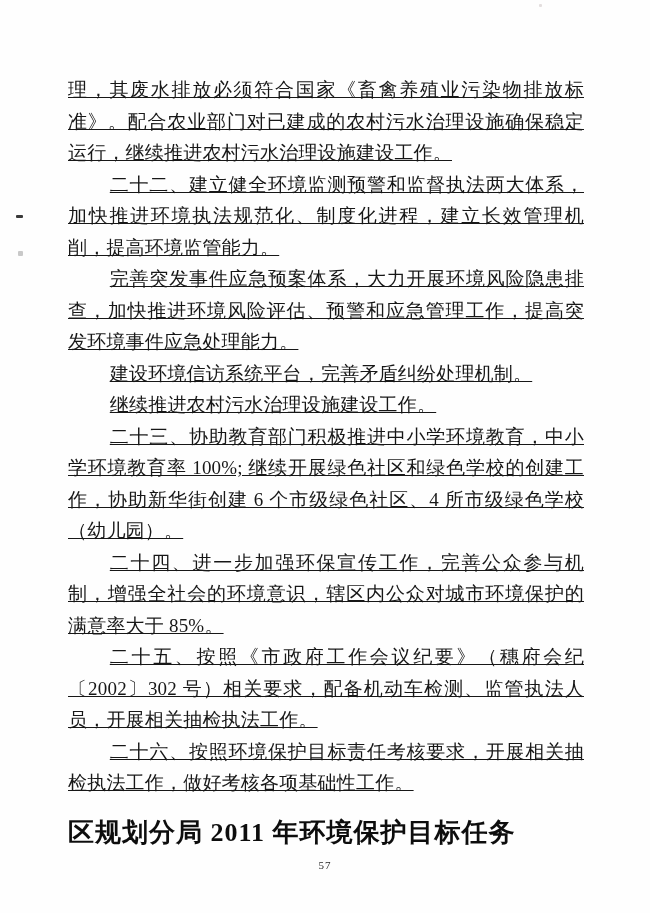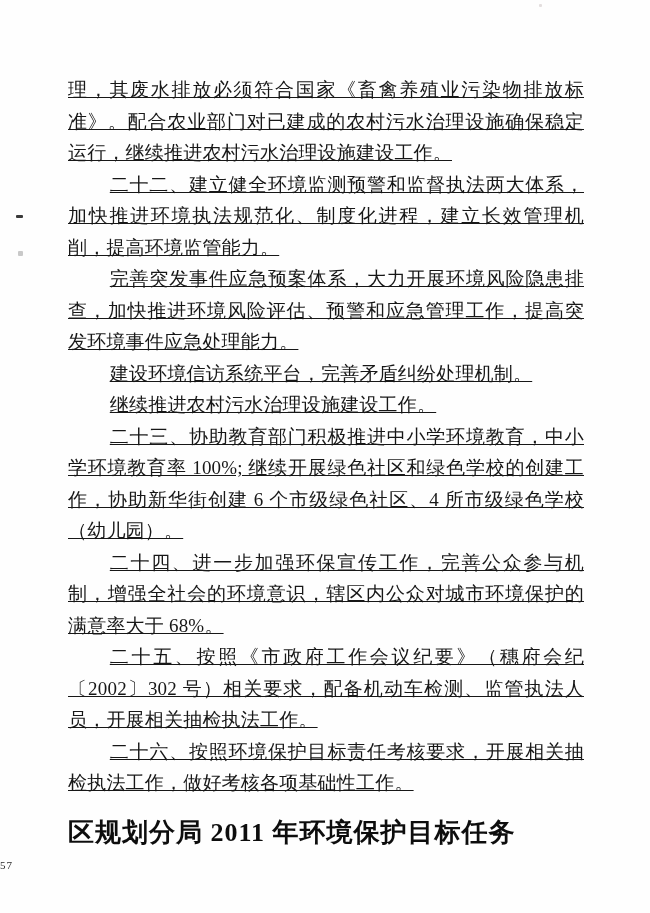--- a/index.html
+++ b/index.html
@@ -46,21 +46,21 @@
     font-weight: 700;
     text-align: left;
     letter-spacing: 1px;
     color: #0d0d0d;
   }
   .page-number {
     position: absolute;
     left: 0;
     top: 859px;
     width: 650px;
-    text-align: left;
+    text-align: center;
     font-size: 11px;
     letter-spacing: 1px;
     color: #2a2a2a;
   }
   .scan-artifact {
     position: absolute;
     border-radius: 1px;
   }
   .artifact-dash {
     left: 16px;
@@ -89,21 +89,21 @@
 
 <div class="page">
 
   <div class="text-block">
     <p class="para">理，其废水排放必须符合国家《畜禽养殖业污染物排放标准》。配合农业部门对已建成的农村污水治理设施确保稳定运行，继续推进农村污水治理设施建设工作。</p>
     <p class="para indent">二十二、建立健全环境监测预警和监督执法两大体系，加快推进环境执法规范化、制度化进程，建立长效管理机削，提高环境监管能力。</p>
     <p class="para indent">完善突发事件应急预案体系，大力开展环境风险隐患排查，加快推进环境风险评估、预警和应急管理工作，提高突发环境事件应急处理能力。</p>
     <p class="para indent">建设环境信访系统平台，完善矛盾纠纷处理机制。</p>
     <p class="para indent">继续推进农村污水治理设施建设工作。</p>
     <p class="para indent">二十三、协助教育部门积极推进中小学环境教育，中小学环境教育率 100%; 继续开展绿色社区和绿色学校的创建工作，协助新华街创建 6 个市级绿色社区、4 所市级绿色学校（幼儿园）。</p>
-    <p class="para indent">二十四、进一步加强环保宣传工作，完善公众参与机制，增强全社会的环境意识，辖区内公众对城市环境保护的满意率大于 68%。</p>
+    <p class="para indent">二十四、进一步加强环保宣传工作，完善公众参与机制，增强全社会的环境意识，辖区内公众对城市环境保护的满意率大于 85%。</p>
     <p class="para indent">二十五、按照《市政府工作会议纪要》（穗府会纪〔2002〕302 号）相关要求，配备机动车检测、监管执法人员，开展相关抽检执法工作。</p>
     <p class="para indent">二十六、按照环境保护目标责任考核要求，开展相关抽检执法工作，做好考核各项基础性工作。</p>
 
     <h1 class="section-heading">区规划分局 2011 年环境保护目标任务</h1>
   </div>
 
   <div class="page-number">57</div>
 
   <div class="scan-artifact artifact-dash"></div>
   <div class="scan-artifact artifact-blob"></div>

